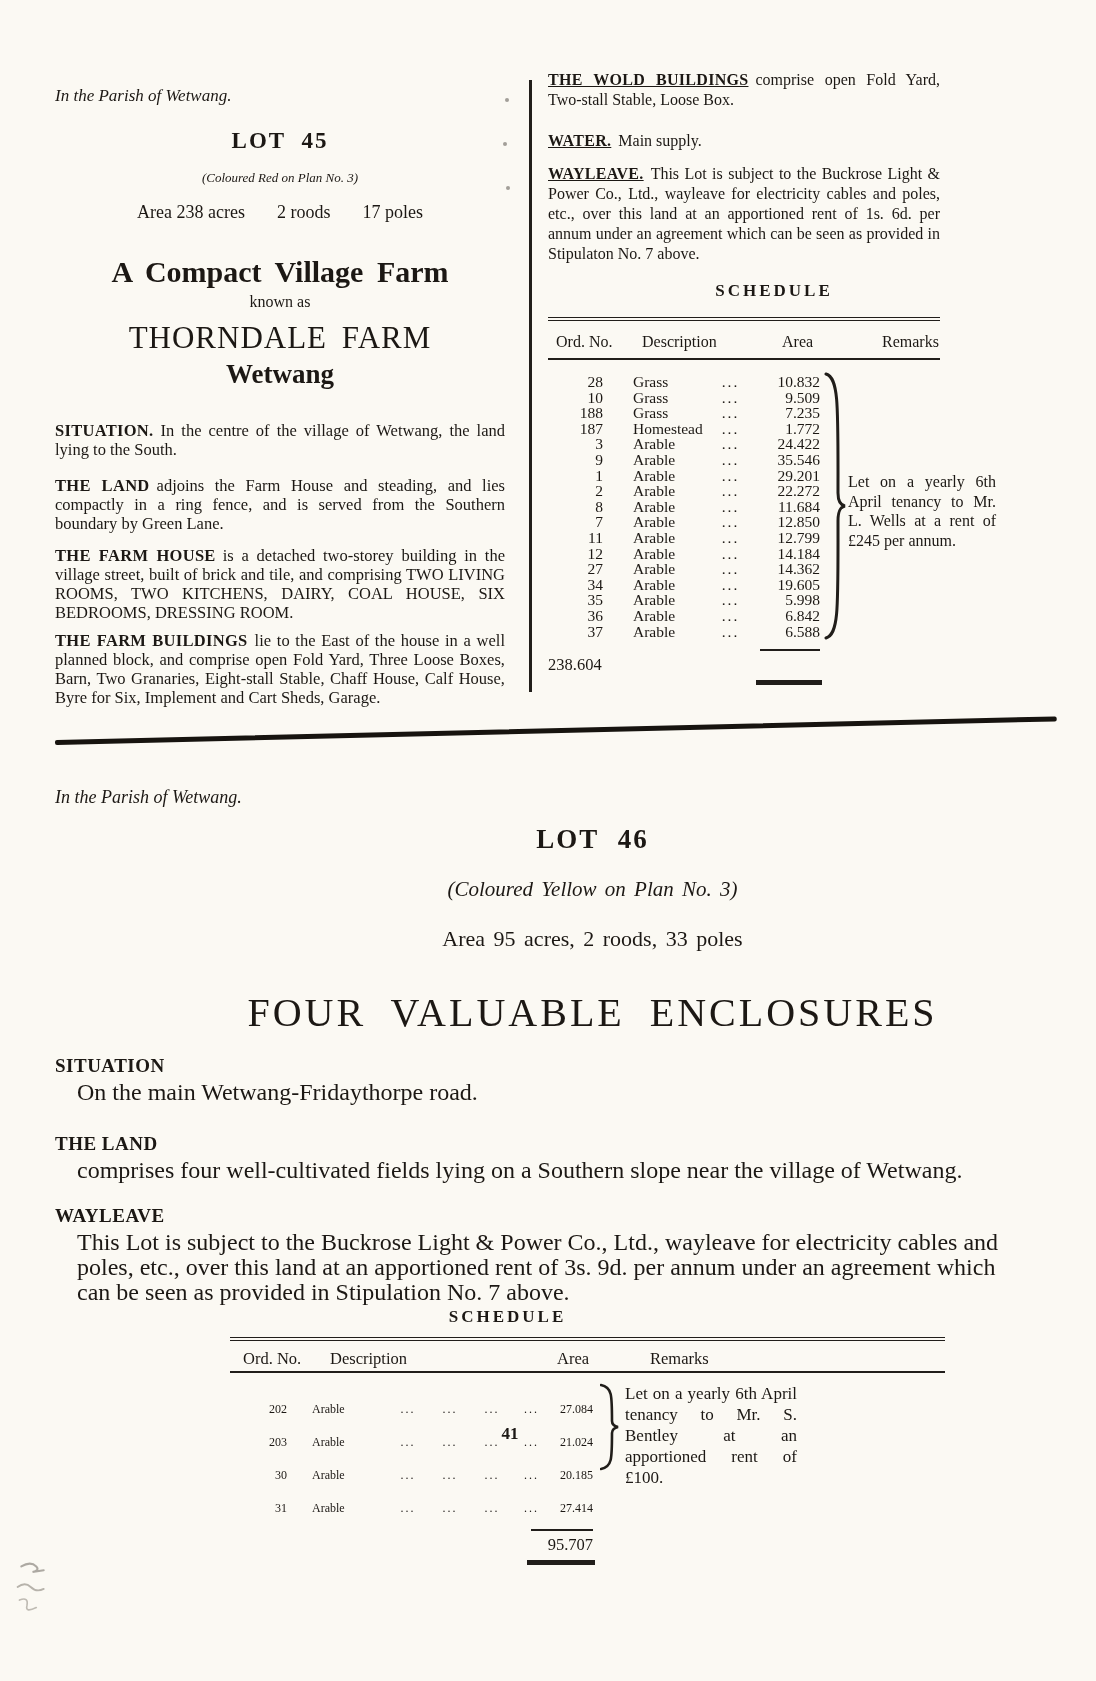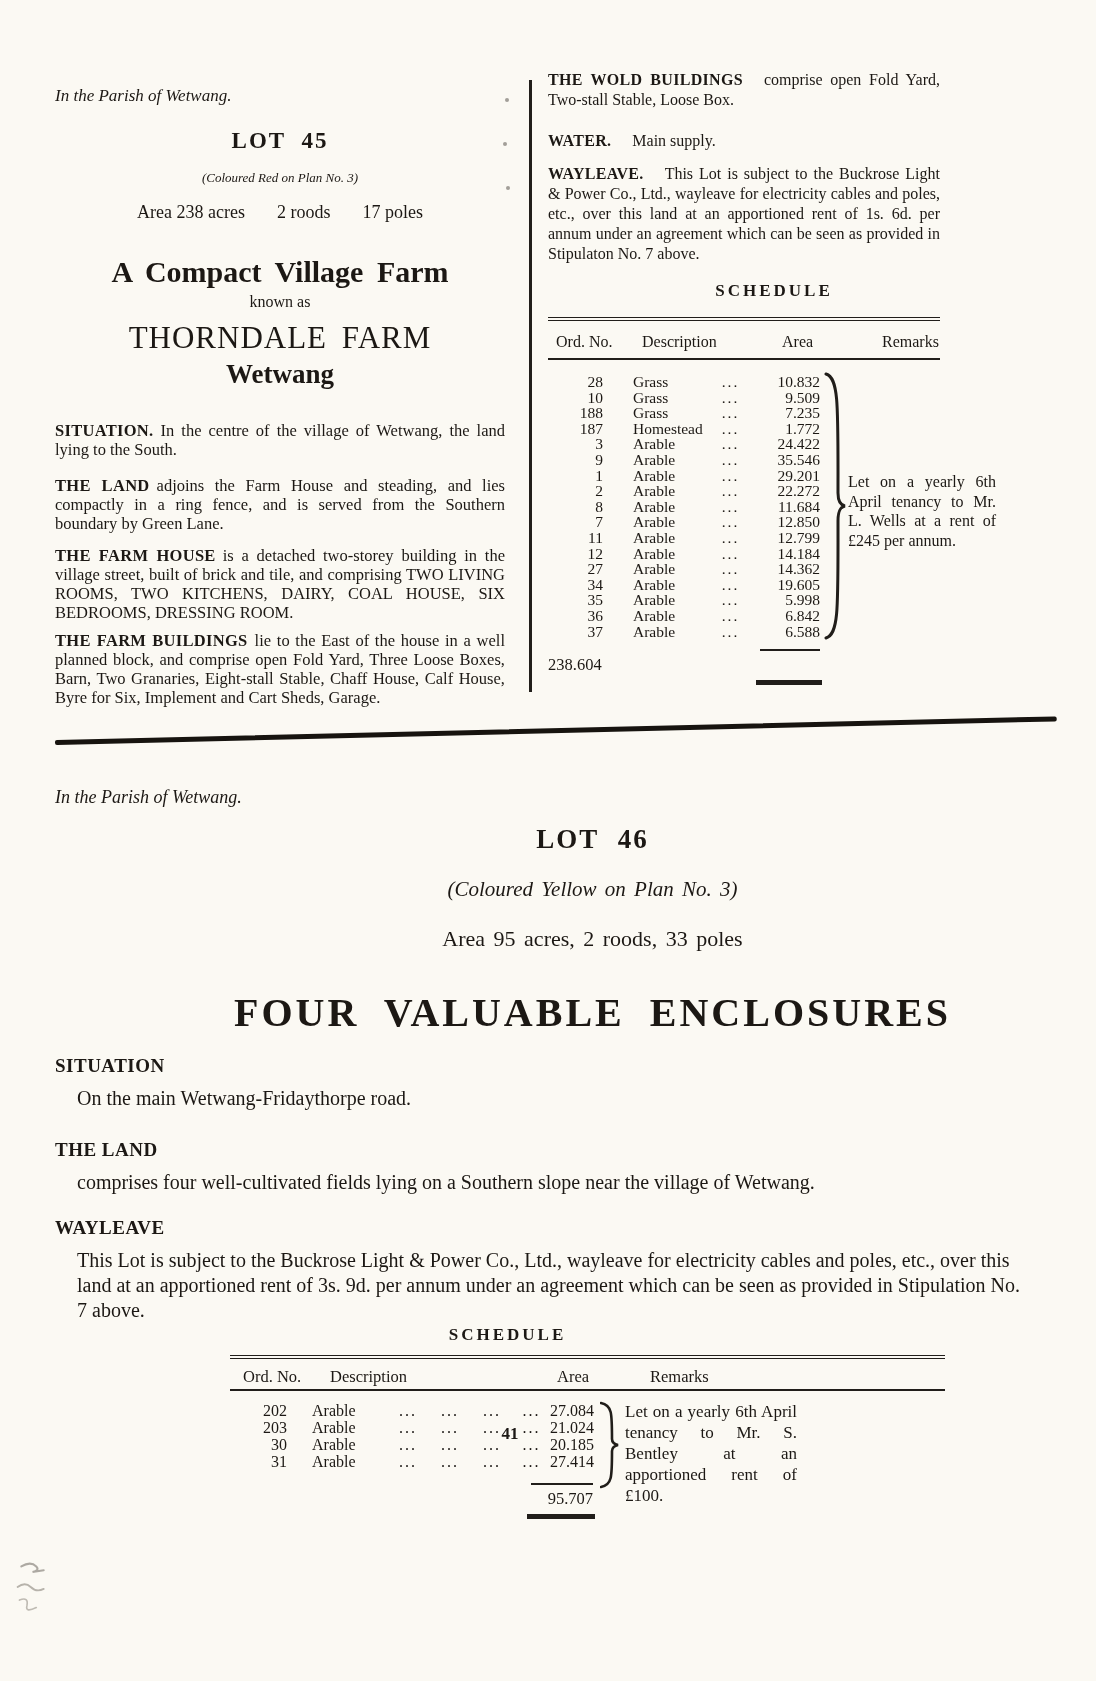--- a/index.html
+++ b/index.html
@@ -30,21 +30,21 @@
   .para b { margin-right:7px; letter-spacing:0.3px; }
   .mt31 { margin-top:31px; } .mt17 { margin-top:17px; } .mt13 { margin-top:13px; } .mt9 { margin-top:9px; }
 
   
   .col-rule { position:absolute; left:529px; top:80px; width:3px; height:612px; background:#211e1a; }
   .speck { position:absolute; width:4px; height:4px; border-radius:50%; background:#4a453e; opacity:.5; }
 
   
   .col-right { position:absolute; left:548px; top:70px; width:392px; }
   .rpara { font-size:16px; line-height:20px; text-align:justify; }
-  .rpara b { margin-right:21px; letter-spacing:0.3px; }
+  .rpara b { margin-right:7px; letter-spacing:0.3px;text-decoration:underline; }
   .rmt21 { margin-top:21px; } .rmt13 { margin-top:13px; }
   .schedule-title { text-align:center; font-size:17px; line-height:20px; font-weight:bold;
                     letter-spacing:3px; margin-top:17px; }
   .pl60 { padding-left:60px; }
 
   
   .table1 { margin-top:16px; position:relative; }
   .rule-top { border-top:4px double #211e1a; }
   .rule-mid { border-top:2px solid #211e1a; }
   .thead { position:relative; height:37px; font-size:16px; }
@@ -71,36 +71,36 @@
                      border-radius:2px; }
 
   
   .lot46 { position:absolute; left:55px; top:786px; width:1000px; }
   .l46-parish { font-size:18px; line-height:22px; font-style:italic; }
   .l46-center { margin-left:75px; text-align:center; }
   .l46-lot { font-size:27px; line-height:30px; font-weight:bold; letter-spacing:2px;
              word-spacing:10px; margin-top:16px; }
   .l46-plan { font-size:21px; line-height:26px; font-style:italic; margin-top:22px; word-spacing:3px; }
   .l46-area { font-size:22px; line-height:26px; margin-top:24px; word-spacing:3px; }
-  .l46-title { font-size:40px; line-height:46px; font-weight:bold; letter-spacing:3px;
+  .l46-title { font-size:40px; line-height:46px; font-weight:normal; letter-spacing:3px;
                word-spacing:12px; margin-top:38px; }
   .l46-h { font-size:19px; line-height:24px; font-weight:bold; letter-spacing:0.5px; }
-  .l46-body { font-size:20px; line-height:25px; margin-left:22px; margin-top:8px; width:952px; }
+  .l46-body { font-size:24px; line-height:25px; margin-left:22px; margin-top:2px; width:952px; }
   .lmt18 { margin-top:18px; } .lmt27 { margin-top:27px; } .lmt21 { margin-top:21px; }
   .l46-schedule-title { text-align:center; padding-right:95px; font-size:17px; line-height:20px;
                         font-weight:bold; letter-spacing:3px; margin-top:2px; }
 
   
   .table2 { margin-left:175px; width:715px; margin-top:10px; position:relative; }
   .thead2 { position:relative; height:30px; font-size:16.5px; }
   .thead2 span { position:absolute; top:8px; }
   .t2-h-ord { left:13px; } .t2-h-desc { left:100px; } .t2-h-area { left:327px; } .t2-h-rem { left:420px; }
   .tbody2 { position:relative; padding-top:12px; }
   .trow2 { display:grid; grid-template-columns:57px 100px 42px 42px 42px 37px 43px; height:17px;
-           font-size:16px; line-height:16.5px; }
+           font-size:12px; line-height:16.5px;margin-top:16px; }
   .c-desc2 { padding-left:25px; }
   .c-dots2 { text-align:center; letter-spacing:2px; }
   .brace2 { position:absolute; left:370px; top:10px; }
   .remarks2 { position:absolute; left:395px; top:10px; width:172px;
               font-size:17px; line-height:21px; text-align:justify; }
   .total-block2 { width:363px; margin-top:12px; }
   .total-rule2 { border-top:2px solid #211e1a; width:62px; margin-left:301px; }
   .total-val2 { text-align:right; font-size:16.5px; padding-top:4px; }
   .total-bar2 { width:68px; height:5px; background:#211e1a; margin-left:297px; margin-top:5px; }
 

